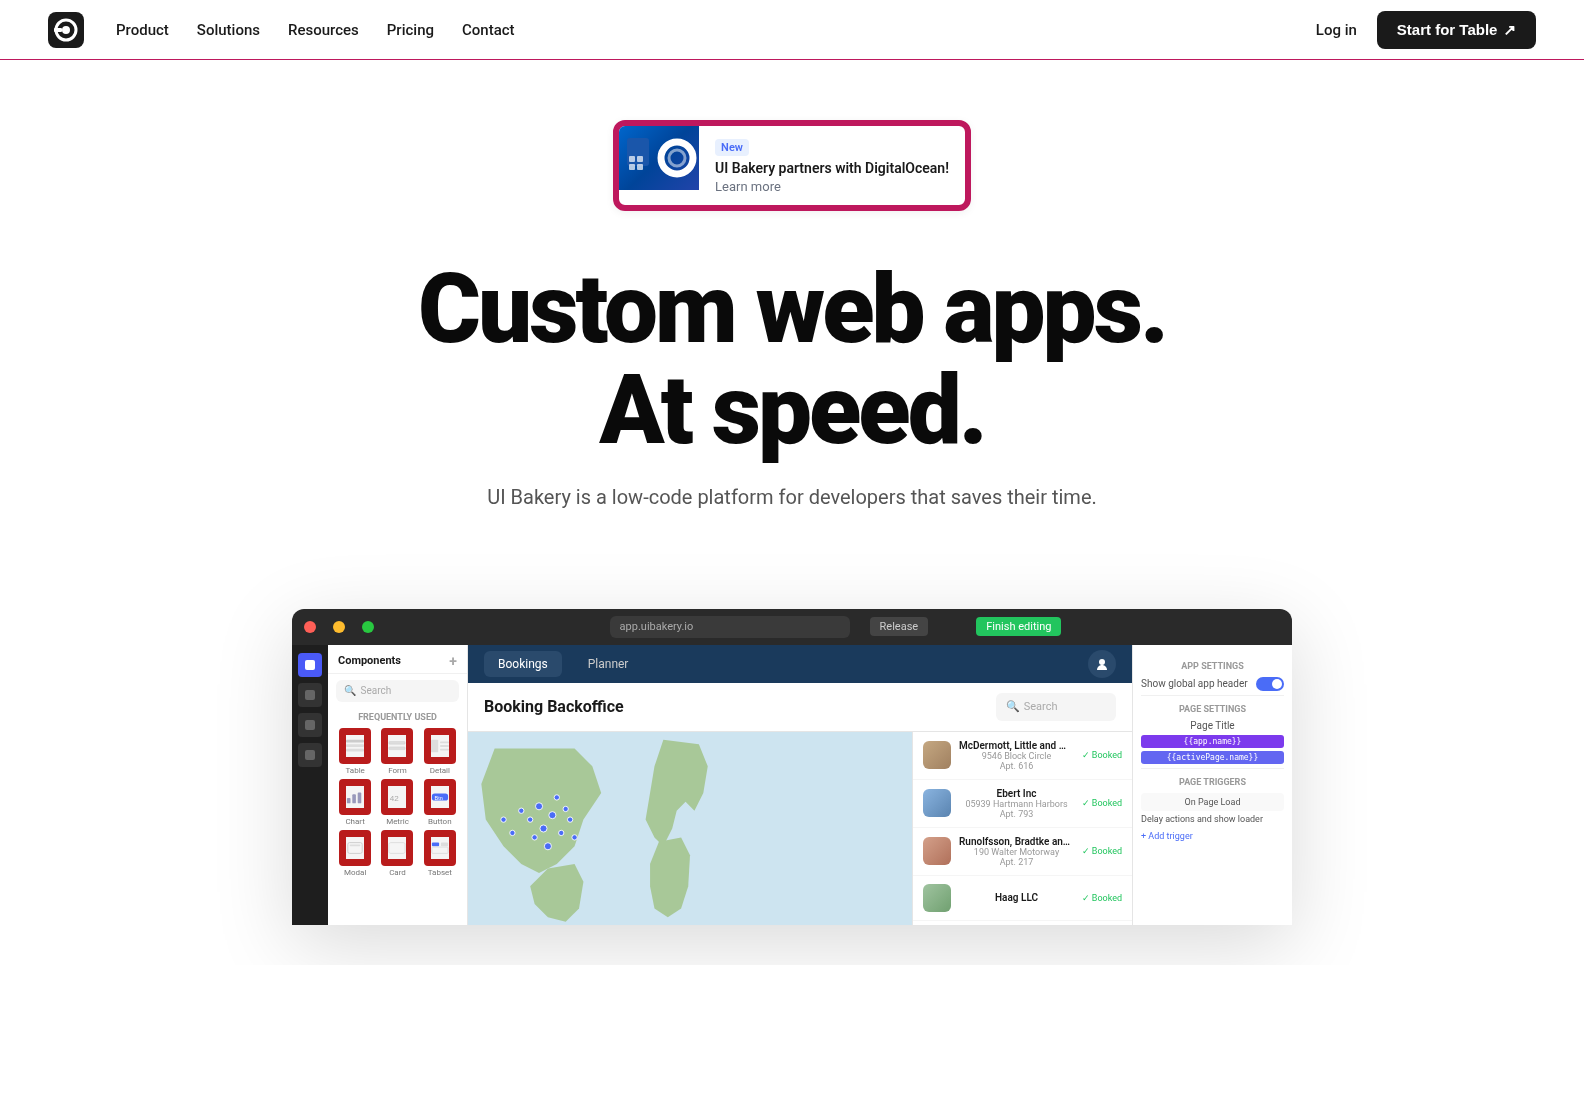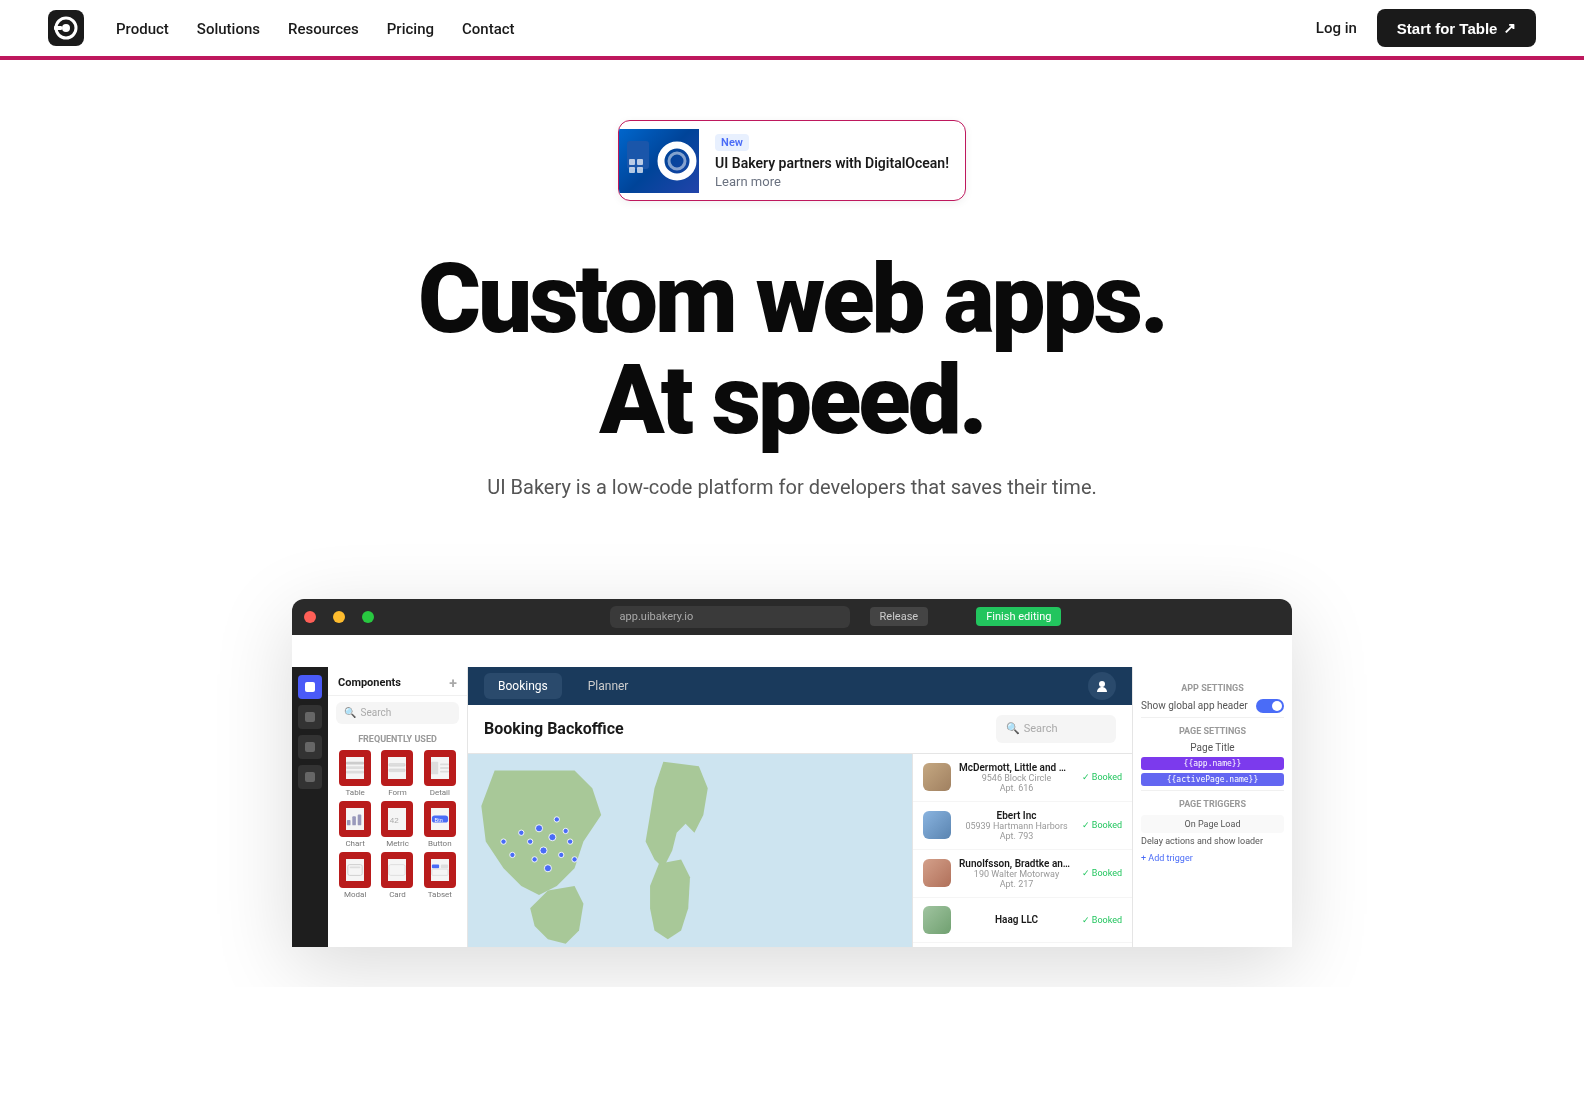--- a/index.html
+++ b/index.html
@@ -15,21 +15,21 @@
       overflow-x: hidden;
     }
 
     
     nav {
       display: flex;
       align-items: center;
       justify-content: space-between;
       padding: 0 48px;
       height: 60px;
-      border-bottom: 4px solid #be185d;
+      border-bottom: 1px solid #be185d;
       position: sticky;
       top: 0;
       background: #fff;
       z-index: 100;
     }
 
     .nav-left {
       display: flex;
       align-items: center;
       gap: 32px;
@@ -91,22 +91,21 @@
     .hero {
       display: flex;
       flex-direction: column;
       align-items: center;
       text-align: center;
       padding: 60px 20px 40px;
     }
 
     .announcement-banner {
       display: flex;
-      align-items: center;
-      border: 1px solid #be185d;
+      border: 6px solid #be185d;
       border-radius: 12px;
       overflow: hidden;
       margin-bottom: 48px;
       max-width: 500px;
       box-shadow: 0 2px 8px rgba(0,0,0,0.06);
     }
 
     .banner-image {
       width: 80px;
       height: 64px;
@@ -265,21 +264,20 @@
       padding: 3px 10px;
       font-size: 11px;
       color: #fff;
       margin-left: 40px;
     }
 
     .app-body {
       display: flex;
       background: #0f766e;
       height: 280px;
-      margin-top: 32px;
     }
 
     
     .sidebar-icons {
       width: 36px;
       background: #1e1e1e;
       display: flex;
       flex-direction: column;
       align-items: center;
       padding: 8px 0;

